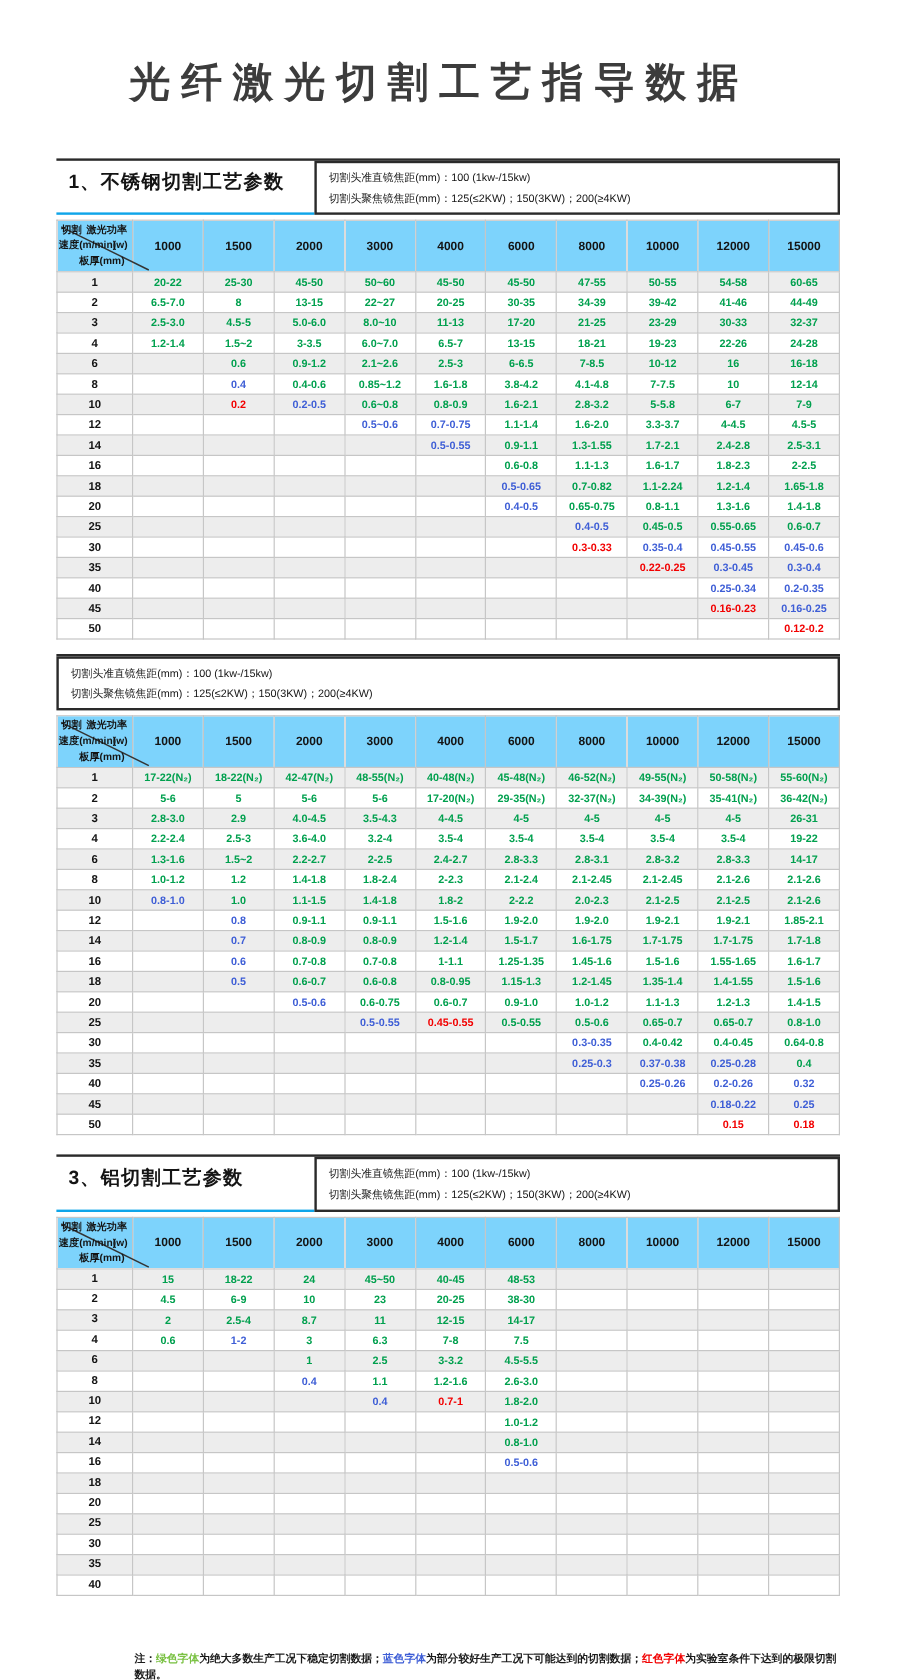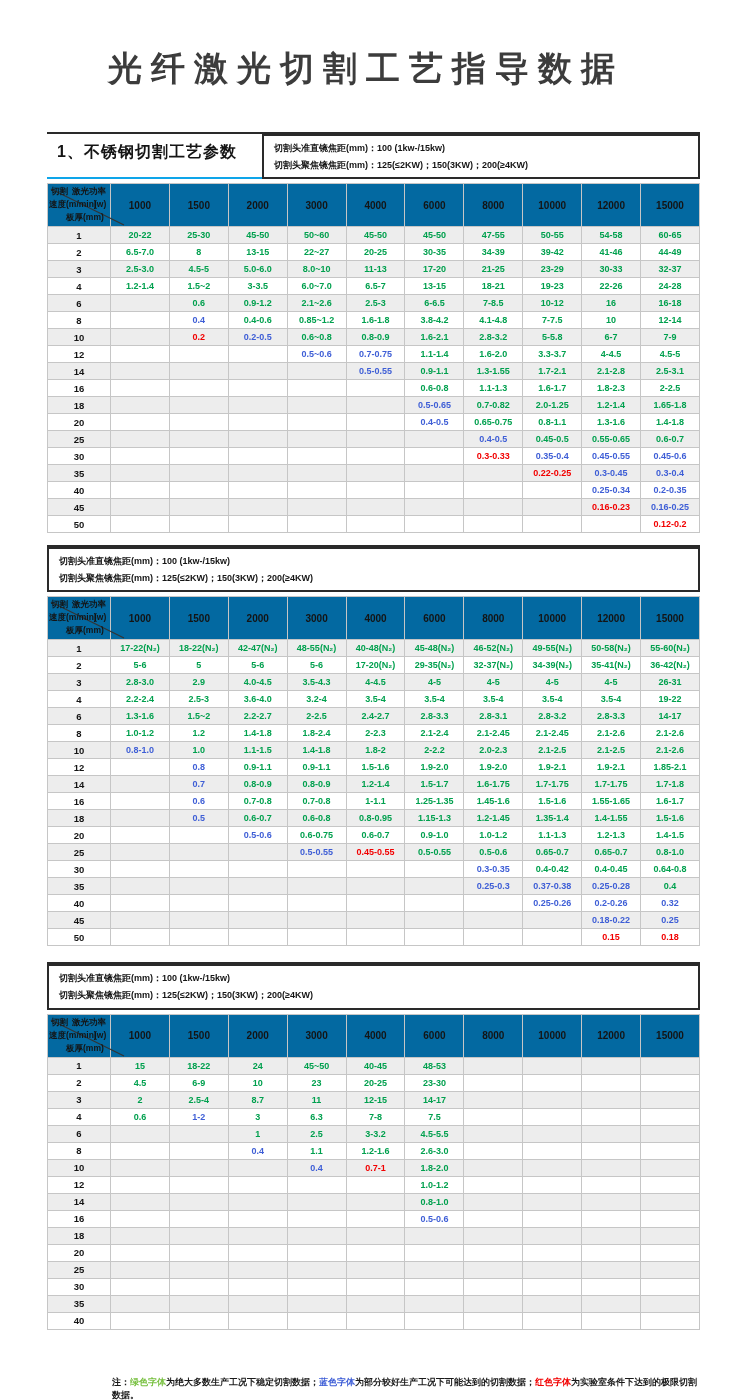--- a/index.html
+++ b/index.html
@@ -9,29 +9,29 @@
               color:#3c3c3c;letter-spacing:9px;}
   .content{width:653px;margin:40px 0 0 47px;}
 
   
   .section{margin-top:0;}
   .section-head{display:flex;align-items:stretch;border-top:2px solid #2a2a2a;}
   .title-box{width:215px;box-sizing:border-box;border-bottom:2px solid #0ea5e9;
              display:flex;align-items:center;padding:0 2px 6px 10px;
              font-size:16px;font-weight:bold;color:#141414;letter-spacing:1px;}
   .info-box{flex:1;box-sizing:border-box;border:2px solid #2a2a2a;
-            padding:4px 8px 3px 10px;font-size:9px;font-weight:bold;color:#141414;line-height:1.9;}
+            padding:4px 8px 3px 10px;font-size:9px;font-weight:normal;color:#141414;line-height:1.9;}
   .info-box div{white-space:nowrap;}
 
   
   table.tbl{border-collapse:collapse;table-layout:fixed;width:653px;margin-top:4px;}
   table.tbl th,table.tbl td{border:1px solid #c6c6c6;padding:0;text-align:center;
             font-weight:bold;font-size:9px;height:16px;overflow:hidden;white-space:nowrap;}
   table.tbl col.thickcol{width:63px;}
-  table.tbl thead th{height:42px;background:#0369a1;font-size:10px;color:#141414;}
+  table.tbl thead th{height:42px;background:#7dd3fc;font-size:10px;color:#141414;}
   table.tbl tbody tr:nth-child(odd){background:#ededed;}
   table.tbl tbody tr:nth-child(even){background:#ffffff;}
   table.tbl tbody th{color:#141414;font-size:9.5px;background:transparent;}
   .c-green{color:#00a04e;}
   .c-blue{color:#3e5ed6;}
   .c-red{color:#f20000;}
 
   
   .diag-cell{position:relative;overflow:visible !important;}
   .diag-cell span{position:absolute;white-space:nowrap;font-size:8.5px;font-weight:bold;
@@ -212,21 +212,21 @@
             <tr>
               <th>14</th>
               <td></td>
               <td></td>
               <td></td>
               <td></td>
               <td class="c-blue">0.5-0.55</td>
               <td class="c-green">0.9-1.1</td>
               <td class="c-green">1.3-1.55</td>
               <td class="c-green">1.7-2.1</td>
-              <td class="c-green">2.1-2.8</td>
+              <td class="c-green">2.4-2.8</td>
               <td class="c-green">2.5-3.1</td>
             </tr>
             <tr>
               <th>16</th>
               <td></td>
               <td></td>
               <td></td>
               <td></td>
               <td></td>
               <td class="c-green">0.6-0.8</td>
@@ -237,21 +237,21 @@
             </tr>
             <tr>
               <th>18</th>
               <td></td>
               <td></td>
               <td></td>
               <td></td>
               <td></td>
               <td class="c-blue">0.5-0.65</td>
               <td class="c-green">0.7-0.82</td>
-              <td class="c-green">2.0-1.25</td>
+              <td class="c-green">1.1-2.24</td>
               <td class="c-green">1.2-1.4</td>
               <td class="c-green">1.65-1.8</td>
             </tr>
             <tr>
               <th>20</th>
               <td></td>
               <td></td>
               <td></td>
               <td></td>
               <td></td>
@@ -622,20 +622,21 @@
               <td></td>
               <td class="c-red">0.15</td>
               <td class="c-red">0.18</td>
             </tr>
           </tbody>
         </table>
     </div>
 
     <div class="section" style="margin-top:16px;">
       <div class="section-head">
+        <div class="title-box">3、铝切割工艺参数</div>
         <div class="info-box">
           <div>切割头准直镜焦距(mm)：100 (1kw-/15kw)</div>
           <div>切割头聚焦镜焦距(mm)：125(≤2KW)；150(3KW)；200(≥4KW)</div>
         </div>
       </div>
       <table class="tbl">
           <colgroup>
             <col class="thickcol">
             <col>
             <col>
@@ -686,21 +687,21 @@
               <td></td>
               <td></td>
             </tr>
             <tr>
               <th>2</th>
               <td class="c-green">4.5</td>
               <td class="c-green">6-9</td>
               <td class="c-green">10</td>
               <td class="c-green">23</td>
               <td class="c-green">20-25</td>
-              <td class="c-green">23-30</td>
+              <td class="c-green">38-30</td>
               <td></td>
               <td></td>
               <td></td>
               <td></td>
             </tr>
             <tr>
               <th>3</th>
               <td class="c-green">2</td>
               <td class="c-green">2.5-4</td>
               <td class="c-green">8.7</td>

